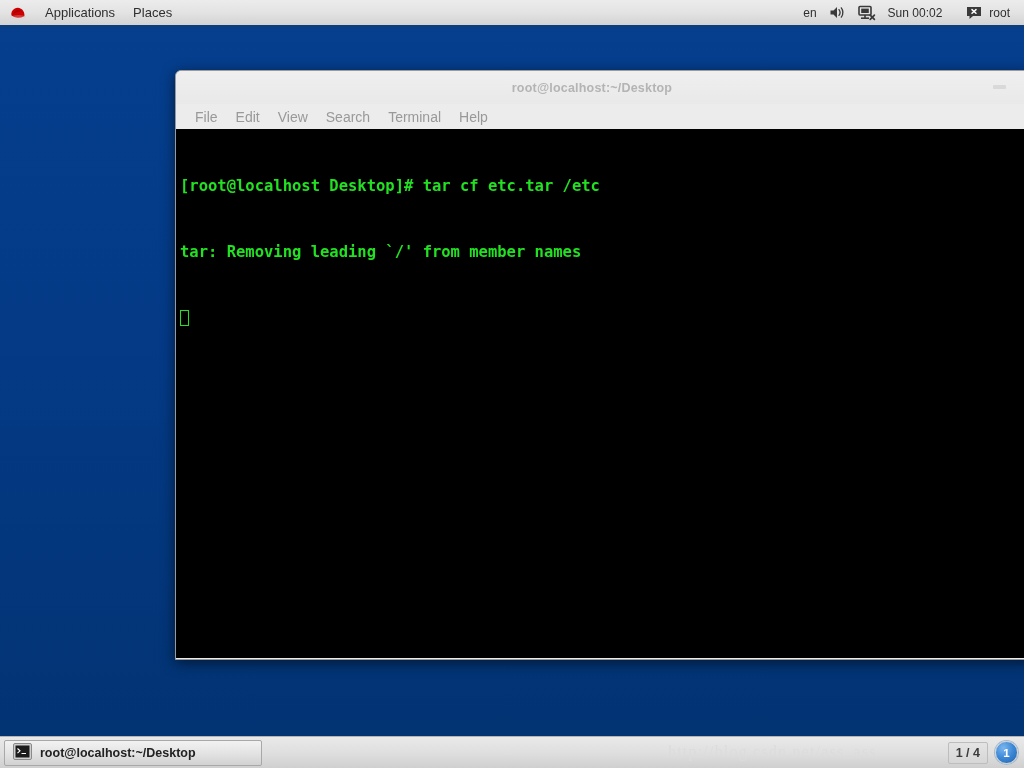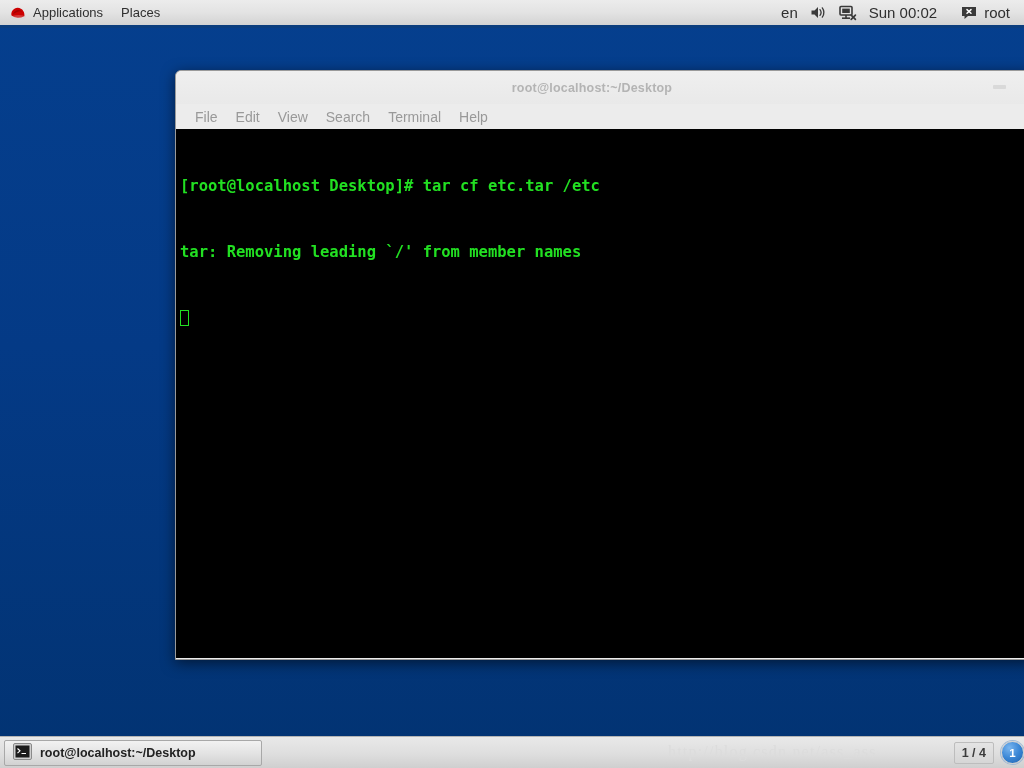--- a/index.html
+++ b/index.html
@@ -39,35 +39,35 @@
     z-index: 50;
   }
   .panel-left { display: flex; align-items: center; height: 100%; }
   .panel-right { margin-left: auto; display: flex; align-items: center; height: 100%; padding-right: 8px; }
 
   .menu-btn {
     display: flex;
     align-items: center;
     height: 100%;
     padding: 0 9px;
-    gap: 6px;
+    gap: 18px;
     color: #2f2f2f;
     font-size: 13px;
     cursor: default;
   }
 
   .redhat-logo { width: 18px; height: 16px; display: block; }
 
   .tray-item {
     display: flex;
     align-items: center;
     height: 100%;
     padding: 0 6px;
     color: #2f2f2f;
-    font-size: 15px;
+    font-size: 12px;
     text-align: right;
   }
   .tray-icon { display: block; }
 
   
   .desk-icon {
     position: absolute;
     width: 86px;
     text-align: center;
     color: #ffffff;
@@ -216,21 +216,21 @@
     letter-spacing: 1.2px;
     white-space: nowrap;
     pointer-events: none;
     user-select: none;
   }
   #workspace-switcher {
     margin-left: auto;
     display: flex;
     align-items: center;
     gap: 7px;
-    padding-right: 0;
+    padding-right: 6px;
   }
   #ws-indicator {
     font-size: 12.5px;
     font-weight: bold;
     color: #3b3b3b;
     background: linear-gradient(180deg, #e4e4e4 0%, #d6d6d6 100%);
     border: 1px solid #bdbdbd;
     border-radius: 2px;
     padding: 3px 7px;
     cursor: default;

